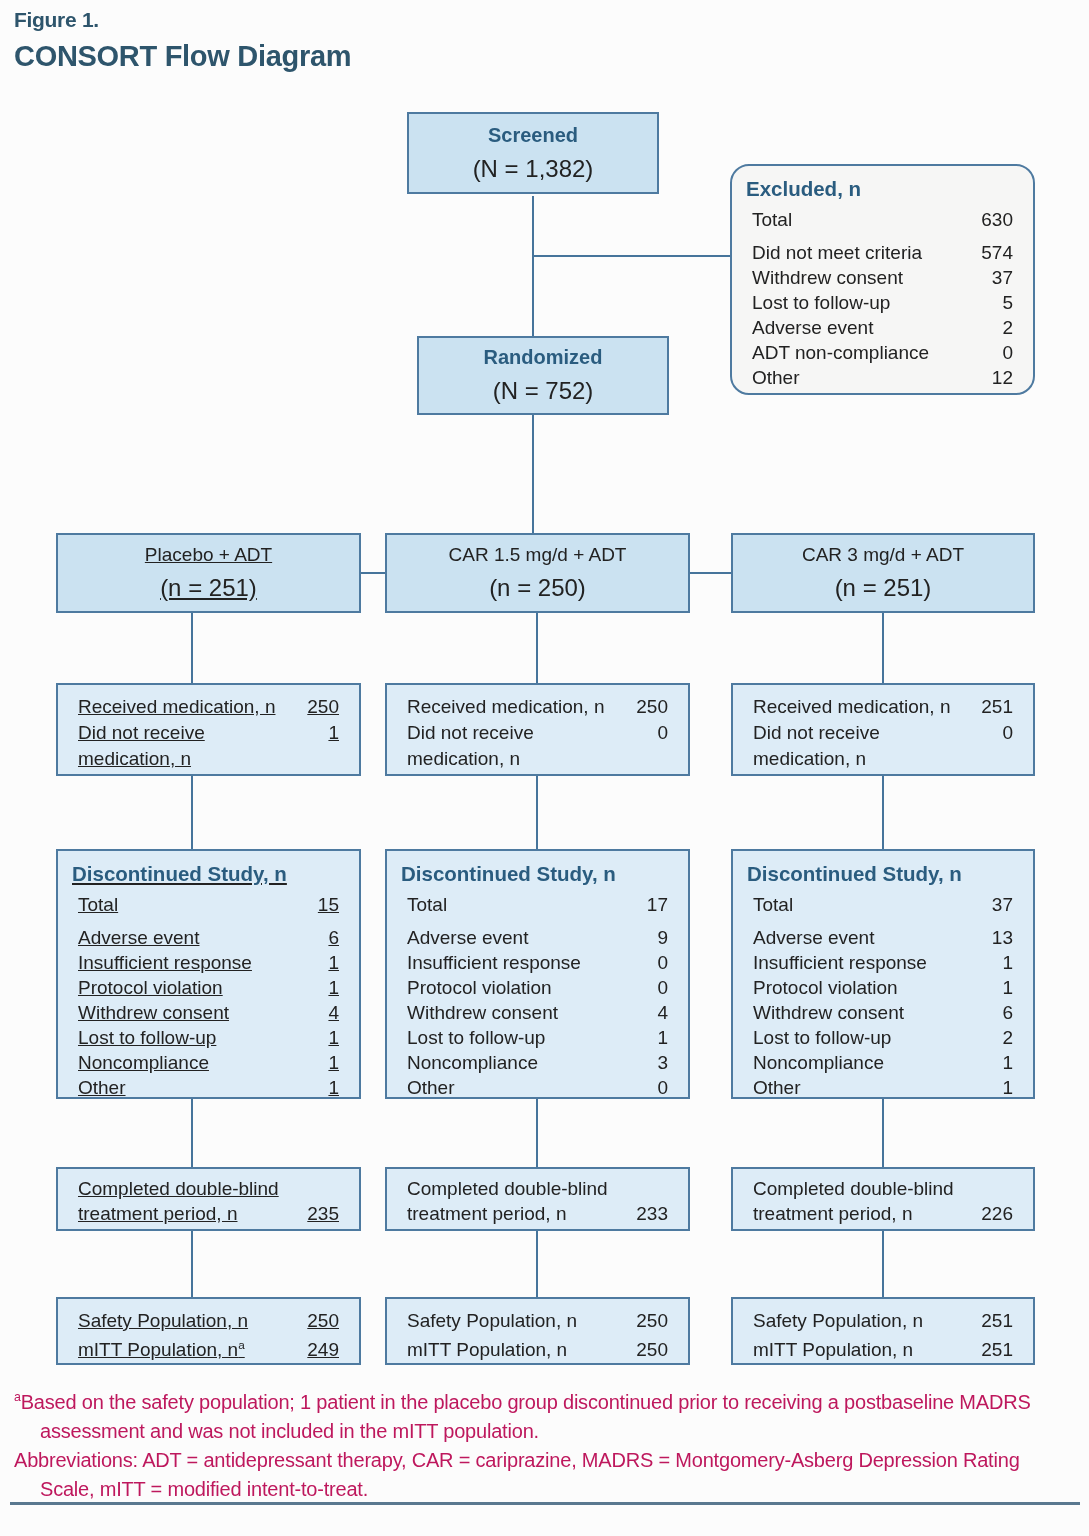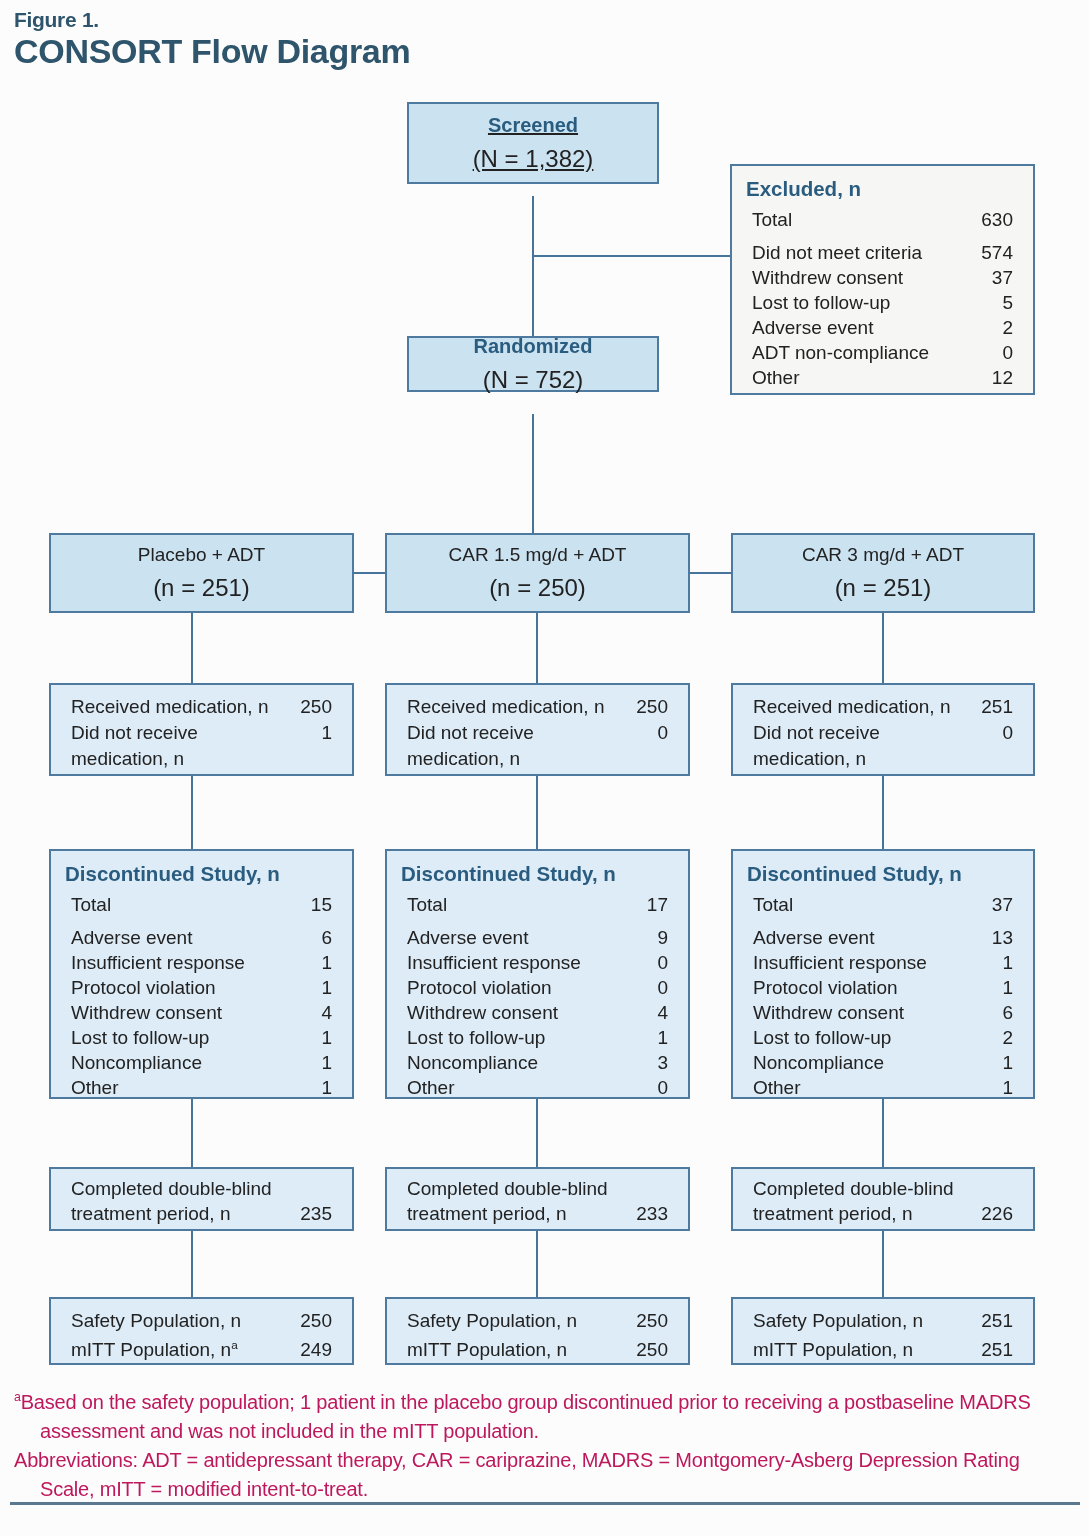--- a/index.html
+++ b/index.html
@@ -8,39 +8,39 @@
     --body-text:#222222; --rule:#5a7890; --page-bg:#fcfcfc;
   }
   html,body{margin:0;padding:0;}
   body{background:#fff;}
   .page{
     position:relative;width:1089px;height:1536px;background:var(--page-bg);
     font-family:"Liberation Sans",sans-serif;color:var(--body-text);overflow:hidden;
   }
   .fig-label{position:absolute;left:14px;top:8px;font-size:21px;font-weight:700;
     color:var(--title-text);letter-spacing:-0.3px;}
-  .fig-title{position:absolute;left:14px;top:32px;font-size:34px;font-weight:700;
+  .fig-title{position:absolute;left:14px;top:40px;font-size:29px;font-weight:700;
     color:var(--title-text);letter-spacing:-0.3px;margin:0;text-align:center;}
   .box{position:absolute;box-sizing:border-box;border:2px solid var(--border);}
   .blue{background:var(--box-blue);}
   .light{background:var(--box-light);}
   .gray{background:var(--box-gray);}
   .center{display:flex;flex-direction:column;align-items:center;justify-content:center;text-align:center;}
   .hdr{font-weight:700;font-size:20px;color:var(--header-text);}
   .sub{font-size:24px;color:var(--body-text);margin-top:8px;}
   .armtitle{font-size:19px;color:var(--body-text);}
   .list-hdr{font-weight:700;font-size:20.5px;color:var(--header-text);padding:11px 14px 6px 14px;}
   .r{display:flex;justify-content:space-between;align-items:flex-start;
      padding:0 20px;font-size:19px;line-height:25px;color:var(--body-text);}
   .r .val{margin-left:8px;white-space:nowrap;text-align:right;}
   .r.total{margin-bottom:8px;}
   .lv{position:absolute;width:2px;background:var(--line);}
   .lh{position:absolute;height:2px;background:var(--line);}
   
-  .c0{left:49px;width:305px;} .c1{left:385px;width:305px;} .c2{left:731px;width:304px;}
+  .c0{left:56px;width:305px;text-decoration:underline;} .c1{left:385px;width:305px;} .c2{left:731px;width:304px;}
   .arm{top:533px;height:80px;}
   .recv{top:683px;height:93px;padding-top:9px;}
   .recv .r{line-height:26px;}
   .recv .lbl{max-width:205px;}
   .disc{top:849px;height:250px;}
   .comp{top:1167px;height:64px;padding-top:7px;}
   .comp .r{line-height:25px;}
   .pop{top:1297px;height:68px;padding-top:9px;}
   .pop .r{line-height:25px;margin-bottom:4px;}
   sup{font-size:0.62em;line-height:0;}
@@ -68,26 +68,26 @@
   <div class="lv" style="left:191px;top:775px;height:75px;"></div>
   <div class="lv" style="left:536px;top:775px;height:75px;"></div>
   <div class="lv" style="left:882px;top:775px;height:75px;"></div>
   <div class="lv" style="left:191px;top:1098px;height:70px;"></div>
   <div class="lv" style="left:536px;top:1098px;height:70px;"></div>
   <div class="lv" style="left:882px;top:1098px;height:70px;"></div>
   <div class="lv" style="left:191px;top:1230px;height:68px;"></div>
   <div class="lv" style="left:536px;top:1230px;height:68px;"></div>
   <div class="lv" style="left:882px;top:1230px;height:68px;"></div>
 
-  <div class="box blue center" style="left:407px;top:102px;width:252px;height:82px;text-decoration:underline;">
+  <div class="box blue center" style="left:407px;top:112px;width:252px;height:82px;">
     <div class="hdr">Screened</div>
     <div class="sub">(N = 1,382)</div>
   </div>
 
-  <div class="box gray" style="left:730px;top:164px;width:305px;height:231px;">
+  <div class="box gray" style="left:730px;top:164px;width:305px;height:231px;border-radius:19px;">
     <div class="list-hdr">Excluded, n</div>
     <div class="r total">
       <span class="lbl">Total</span>
       <span class="val">630</span>
     </div>
     <div class="r">
       <span class="lbl">Did not meet criteria</span>
       <span class="val">574</span>
     </div>
     <div class="r">
@@ -105,21 +105,21 @@
     <div class="r">
       <span class="lbl">ADT non-compliance</span>
       <span class="val">0</span>
     </div>
     <div class="r">
       <span class="lbl">Other</span>
       <span class="val">12</span>
     </div>
   </div>
 
-  <div class="box blue center" style="left:407px;top:336px;width:252px;height:56px;">
+  <div class="box blue center" style="left:417px;top:336px;width:252px;height:79px;">
     <div class="hdr">Randomized</div>
     <div class="sub">(N = 752)</div>
   </div>
 
   <div class="box blue center arm c0">
     <div class="armtitle">Placebo + ADT</div>
     <div class="sub">(n = 251)</div>
   </div>
   <div class="box light recv c0">
     <div class="r">

